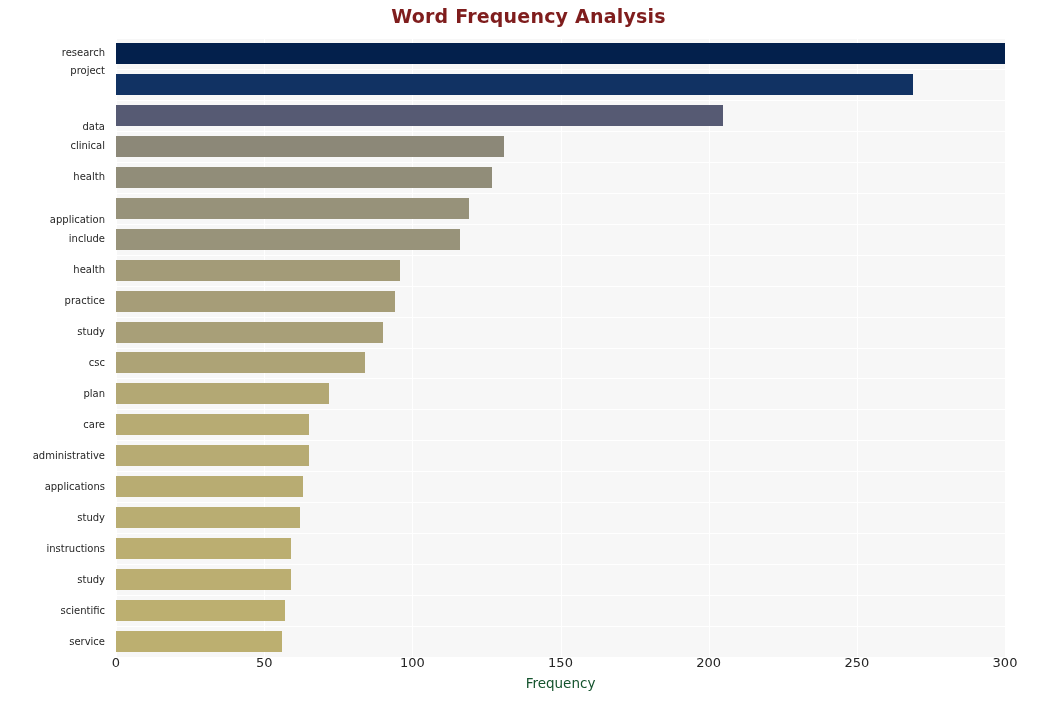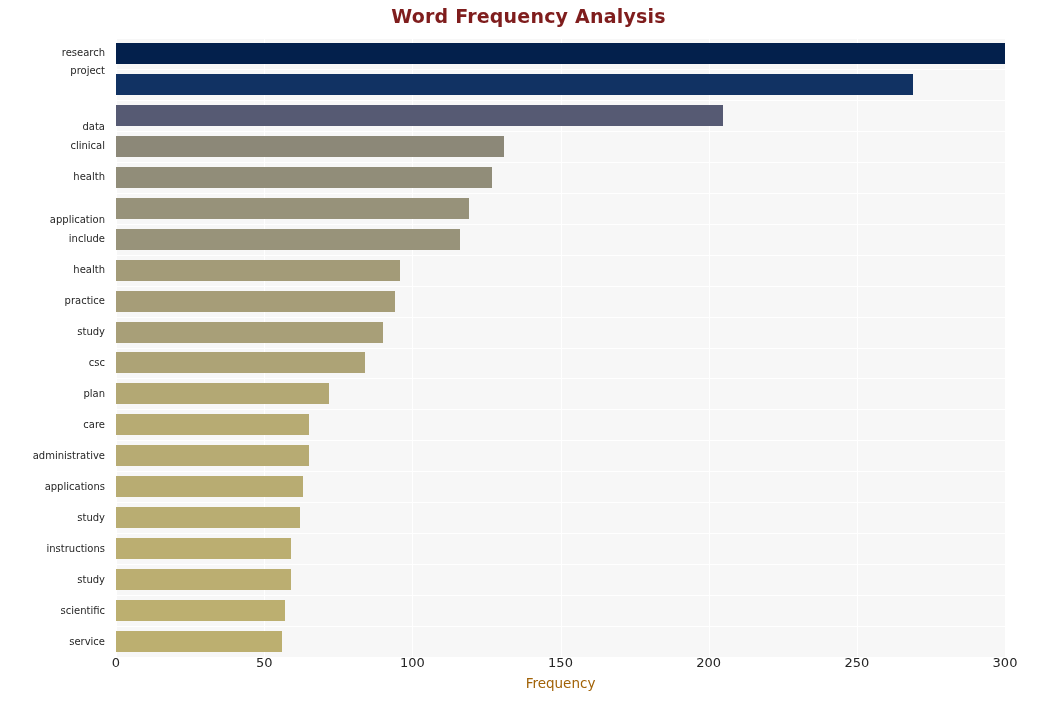--- a/index.html
+++ b/index.html
@@ -116,21 +116,21 @@
     white-space: nowrap;
   }
 
   .xaxis-title {
     position: absolute;
     left: 116px;
     width: 889px;
     top: 675px;
     text-align: center;
     font-size: 13.5px;
-    color: #a16207;
+    color: #14532d;
   }
 </style>
 </head>
 <body>
 
 <div id="chart-root">
 
   <div class="chart-title">Word Frequency Analysis</div>
 
   <div class="plot-area">

